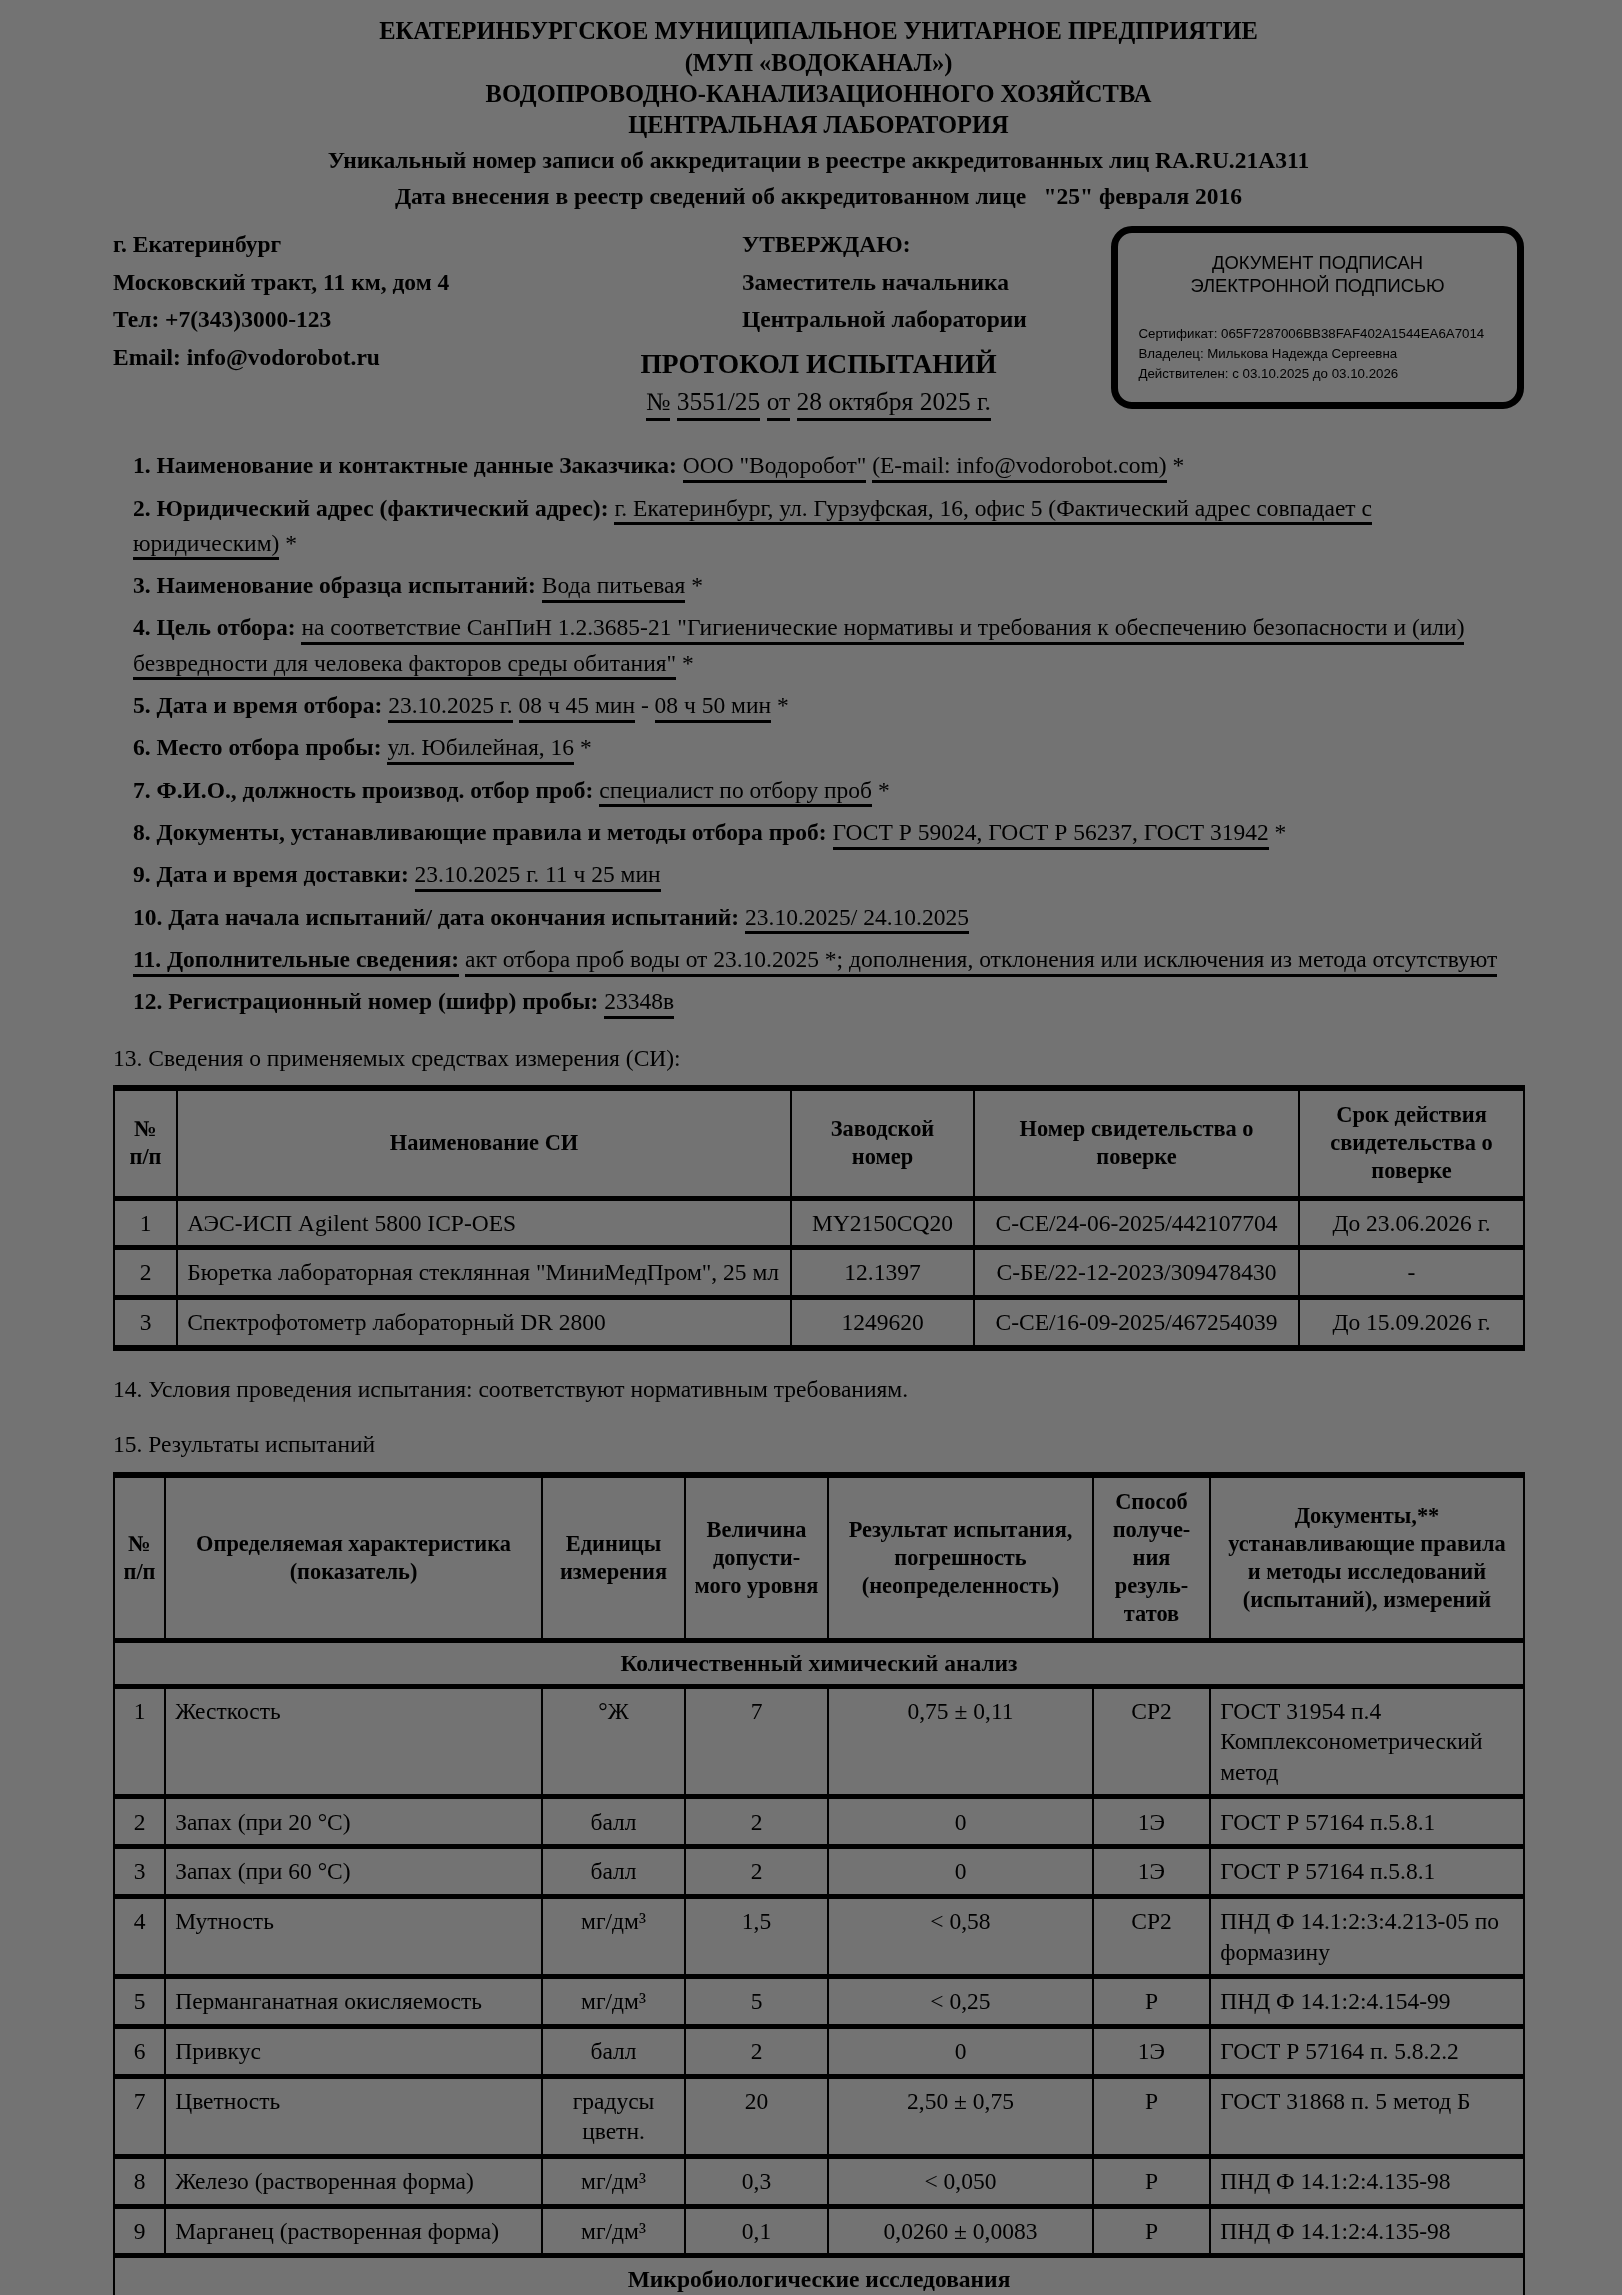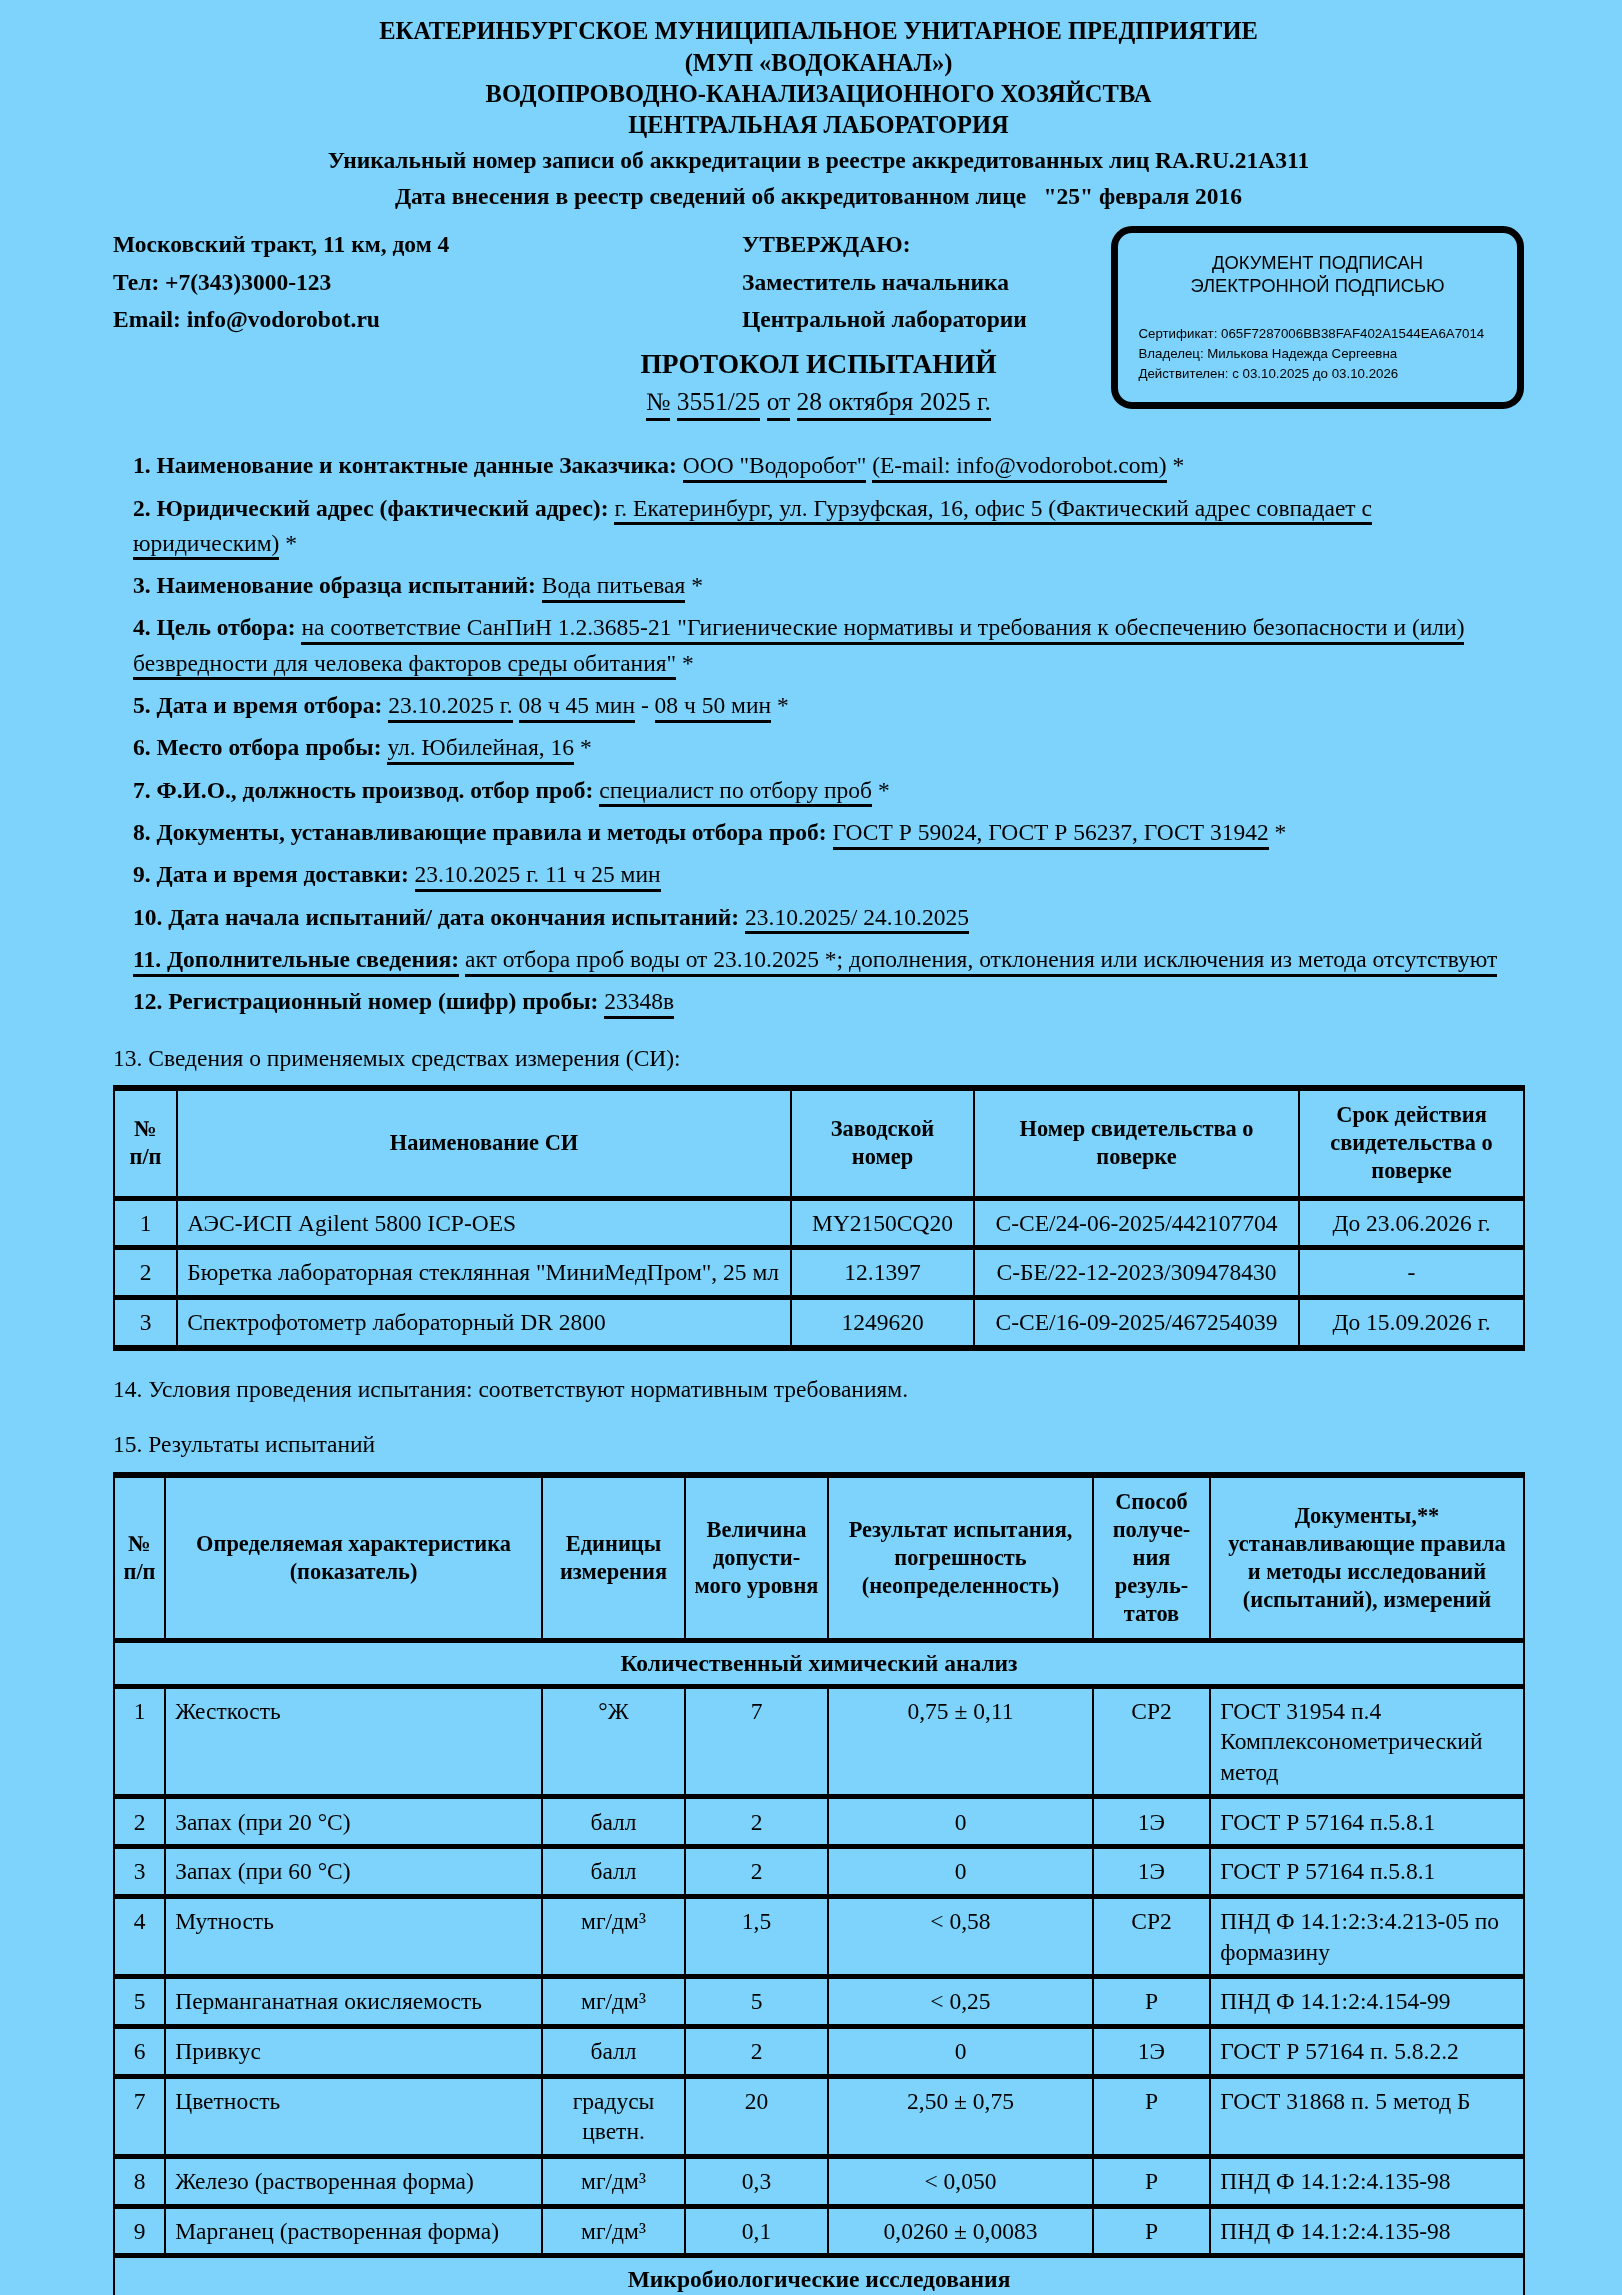--- a/index.html
+++ b/index.html
@@ -1,19 +1,19 @@
 <!DOCTYPE html>
 <html style="font-size:8.2px"><head>
 <meta charset="utf-8">
 <style>
   html,body{margin:0;padding:0;background:#fff;}
   body{width:1623px;height:2295px;color:#000;
        font-family:"Liberation Serif","DejaVu Serif",serif;font-size:23.5px;}
   .page{box-sizing:border-box;width:1623px;height:2295px;
-        padding:15.3px 99px 20.4px 113px;overflow:hidden;background:#7dd3fc;}
+        padding:15.3px 99px 20.4px 113px;overflow:hidden;background:#737373;}
   .org-line{text-align:center;font-weight:bold;font-size:24.5px;line-height:1.28;}
   .accred-line{text-align:center;font-weight:bold;font-size:23.5px;line-height:1.4;margin-top:3.1px;}
   .accred-date{margin-left:17.3px;}
   .info-row{display:flex;justify-content:space-between;align-items:flex-start;margin-top:13.3px;}
   .contact{width:586px;font-weight:bold;line-height:1.6;}
   .approve{width:326px;font-weight:bold;line-height:1.6;}
   .stamp{width:413px;flex:none;box-sizing:border-box;border:7.1px solid #000;border-radius:21px;
          padding:18.4px 20.4px;font-family:"Liberation Sans","DejaVu Sans",sans-serif;}
   .stamp-title{text-align:center;font-size:18.4px;line-height:1.25;}
   .stamp-details{margin-top:26.5px;font-size:13.3px;line-height:1.5;}
@@ -53,20 +53,21 @@
       <div class="org-line">ЦЕНТРАЛЬНАЯ ЛАБОРАТОРИЯ</div>
     </div>
 
   <div class="accred-line">Уникальный номер записи об аккредитации в реестре аккредитованных лиц RA.RU.21А311</div>
   <div class="accred-line">
     <span>Дата внесения в реестр сведений об аккредитованном лице</span><span class="accred-date">"25" февраля 2016</span>
   </div>
 
   <div class="info-row">
     <div class="contact" id="contact-block">
+        <div>г. Екатеринбург</div>
         <div>Московский тракт, 11 км, дом 4</div>
         <div>Тел: +7(343)3000-123</div>
         <div>Email: info@vodorobot.ru</div>
       </div>
     <div class="approve" id="approve-block">
         <div>УТВЕРЖДАЮ:</div>
         <div>Заместитель начальника</div>
         <div>Центральной лаборатории</div>
       </div>
     <div class="stamp">

